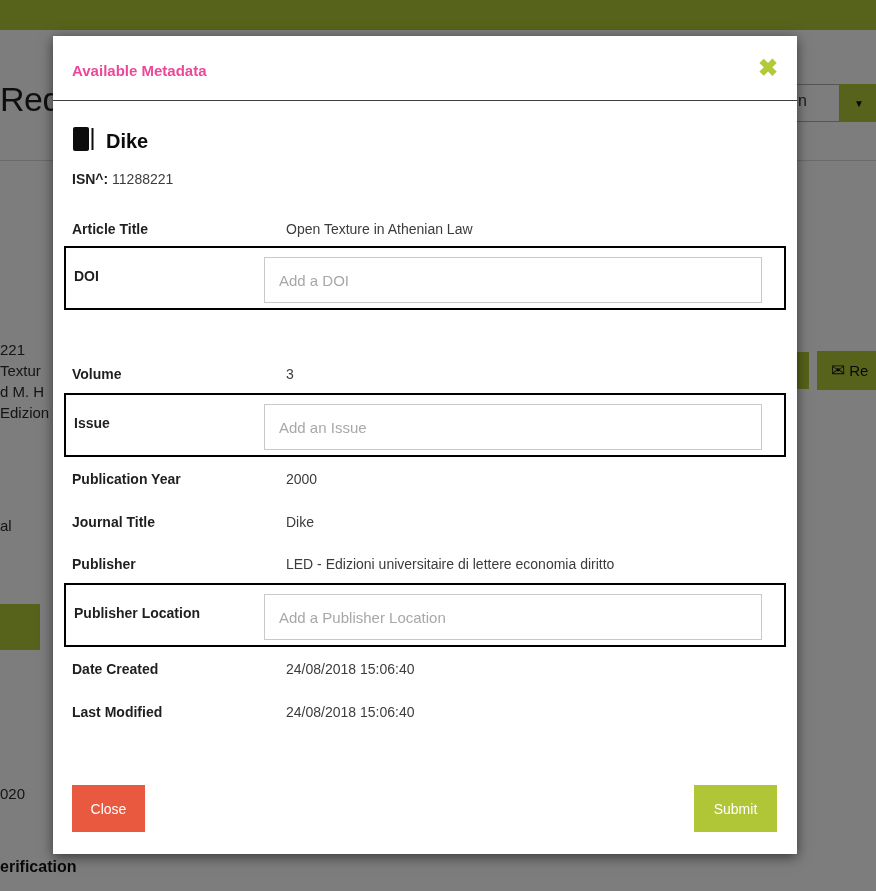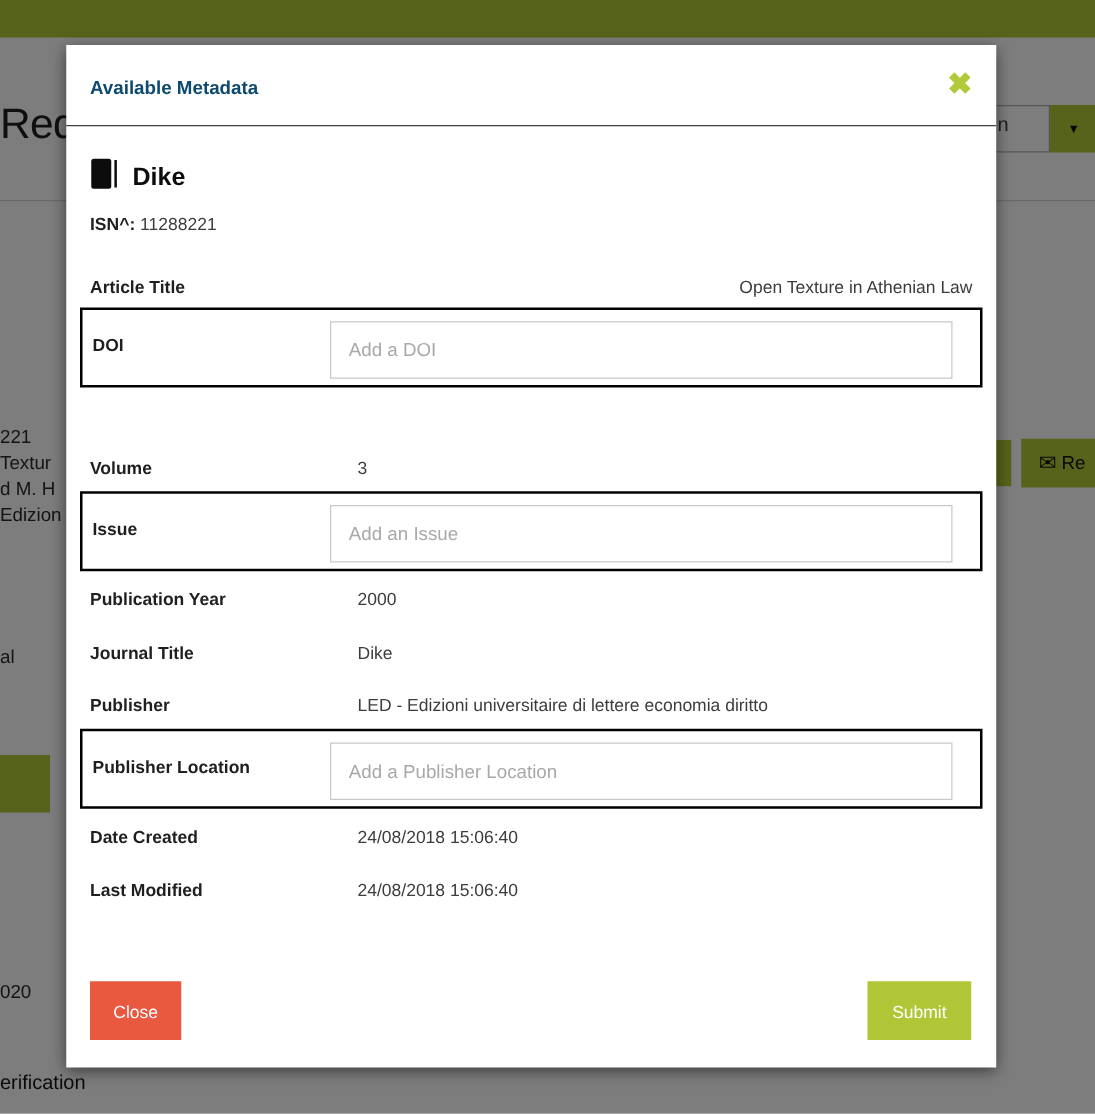--- a/index.html
+++ b/index.html
@@ -18,28 +18,28 @@
   .bg-dropdown { left:840px; top:84px; width:38px; height:38px; background:#b1ca35;
                  display:flex; align-items:center; justify-content:center; }
   .bg-caret { font-size:10px; color:#111; }
   .bg-partial { left:0; font-size:15px; color:#2b2b2b; white-space:nowrap; }
   .bg-lime-stub { left:0; top:604px; width:40px; height:46px; background:#b1ca35; }
   .bg-lime-strip { left:795px; top:352px; width:14px; height:37px; background:#b1ca35; }
   .bg-request { left:817px; top:351px; width:59px; height:39px; background:#b1ca35;
                 display:flex; align-items:center; gap:4px; padding-left:14px;
                 font-size:15px; color:#111; white-space:nowrap; }
   .bg-request .env { font-size:17px; }
-  .bg-verification { left:0; top:858px; font-size:16px; font-weight:normal; color:#141414; }
+  .bg-verification { left:0; top:858px; font-size:16px; font-weight:bold; color:#141414; }
   
   .overlay { position:absolute; left:0; top:0; width:876px; height:891px;
              background:rgba(0,0,0,0.51); z-index:5; }
   
   .modal { position:absolute; left:53px; top:36px; width:744px; height:818px;
            background:#ffffff; z-index:10; box-shadow:0 3px 12px rgba(0,0,0,0.55); }
-  .m-title { position:absolute; left:19px; top:26px; font-size:15px; font-weight:bold; color:#0c4a6e; }
+  .m-title { position:absolute; left:19px; top:26px; font-size:15px; font-weight:bold; color:#ec4899; }
   .m-close { position:absolute; right:19px; top:20px; font-size:24px; line-height:24px;
              color:#b2ca3a; font-weight:bold; cursor:pointer; }
   .m-divider { position:absolute; left:0; top:64px; width:744px; height:1px; background:#3f3f3f; }
   .m-bookrow { position:absolute; left:19px; top:90px; display:flex; align-items:center; gap:11px; }
   .m-rectitle { font-size:20px; font-weight:bold; color:#0c0c0c; }
   .m-isn { position:absolute; left:19px; top:135px; font-size:14px; color:#3c3c3c; }
   .m-isn b { color:#1f1f1f; }
   .row { position:absolute; left:19px; width:706px; display:flex; }
   .row .lbl { width:190px; font-size:14px; font-weight:bold; color:#1f1f1f; }
   .row .val { font-size:14px; color:#3c3c3c;margin-left:24px; }
@@ -102,21 +102,21 @@
         </svg>
       </span>
       <span class="m-rectitle">Dike</span>
     </div>
 
     <div class="m-isn">
       <b>ISN^:</b>
       <span>11288221</span>
     </div>
 
-    <div class="row" style="top:185px;justify-content:space-between;">
+    <div class="row" style="top:185px;">
       <div class="lbl">Article Title</div>
       <div class="val">Open Texture in Athenian Law</div>
     </div>
 
     <div class="hl-box" style="top:210px;">
       <div class="lbl">DOI</div>
       <input type="text" placeholder="Add a DOI" style="">
     </div>
 
 

